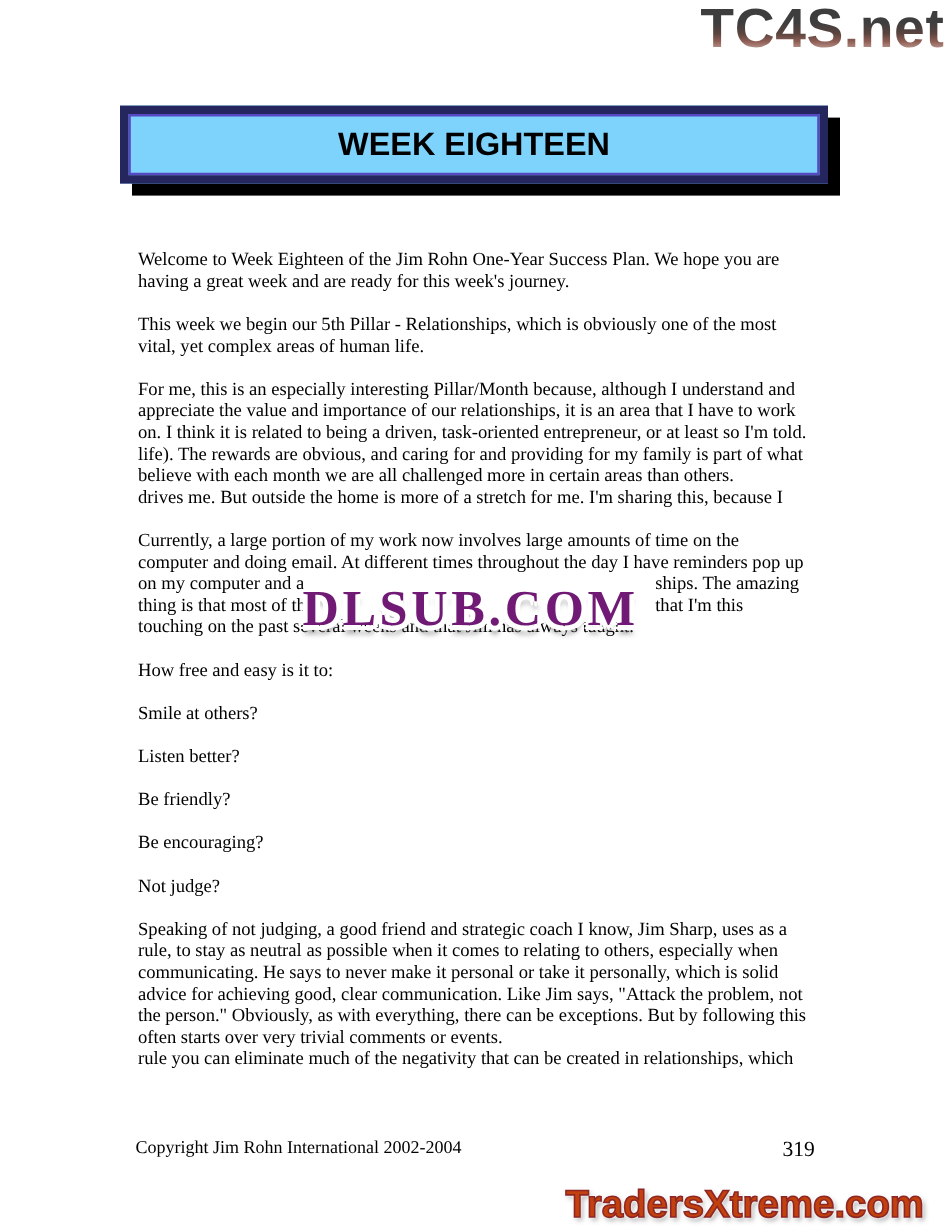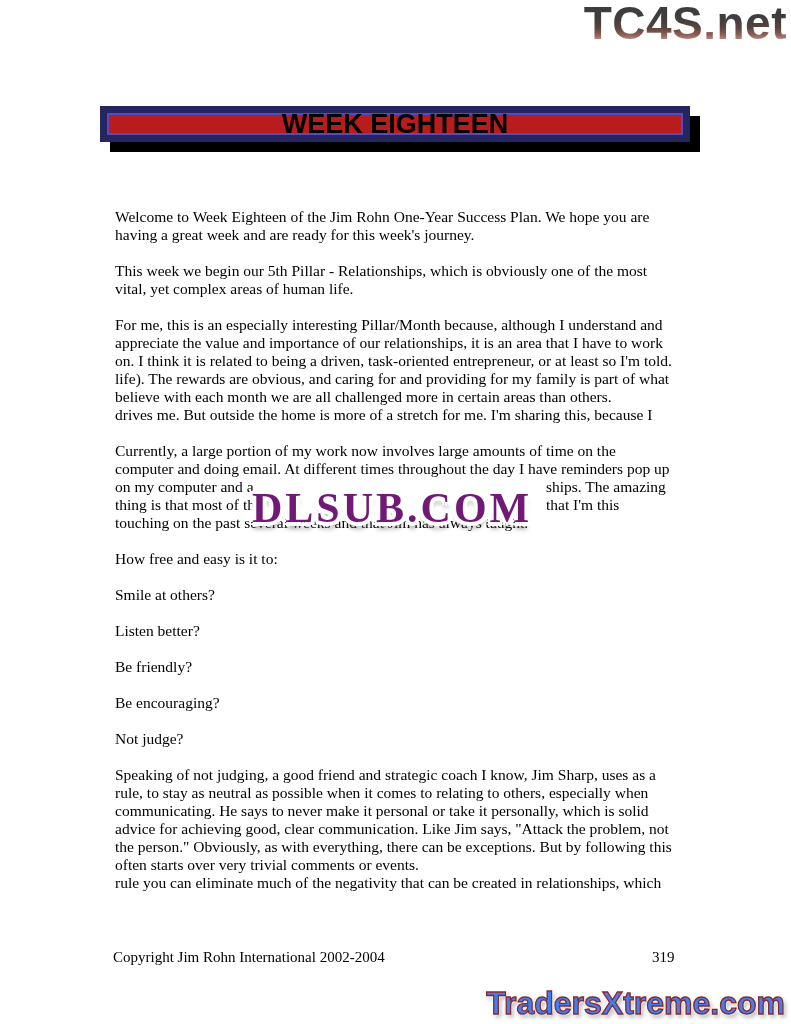--- a/index.html
+++ b/index.html
@@ -12,22 +12,22 @@
   .tc4s{
     position:absolute;top:-2px;right:4px;
     font-family:"Liberation Sans",sans-serif;font-weight:bold;
     font-size:46px;line-height:50px;letter-spacing:0.5px;
     background:linear-gradient(180deg,#3d3d3d 0%,#3e3e3e 42%,#5a443f 60%,#8e5e55 73%,#c3a29a 88%,#efe4e1 100%);
     -webkit-background-clip:text;background-clip:text;color:transparent;
   }
 
   
   .banner{
-    position:absolute;left:100px;top:106px;width:590px;height:36px;
-    box-sizing:border-box;border:7px solid #26265e;background:#b91c1c;
+    position:absolute;left:100px;top:88px;width:590px;height:65px;
+    box-sizing:border-box;border:7px solid #26265e;background:#7dd3fc;
     box-shadow:10px 10px 0 0 #000, inset 0 0 0 2px #5748c4;
     display:flex;align-items:center;justify-content:center;
   }
   .banner-title{
     font-family:"Liberation Sans",sans-serif;font-weight:bold;
     font-size:27px;letter-spacing:0px;color:#000;
   }
 
   
   .body-col{
@@ -51,29 +51,29 @@
       0 7px 4px rgba(100,100,100,.55);
   }
 
   
   .footer-copy{
     position:absolute;left:113px;top:948px;
     font-size:15px;line-height:18px;white-space:nowrap;
   }
   .footer-page{
     position:absolute;left:652px;top:948px;
-    font-size:15px;line-height:18px;
+    font-size:18px;line-height:18px;
   }
 
   
   .txlogo{
-    position:absolute;right:6px;bottom:2px;
+    position:absolute;right:21px;bottom:2px;
     font-family:"Liberation Sans",sans-serif;font-weight:bold;
     font-size:32px;line-height:38px;
-    color:#3b82f6;
+    color:#c2410c;
     -webkit-text-stroke:1.3px #8e2626;
     text-shadow:0 0 2px #fff,0 0 3px #fff,0 0 4px #fff,2px 3px 4px rgba(60,60,60,.5);
   }
 </style>
 </head>
 <body>
 
 <div class="page">
 
   <div class="tc4s">TC4S.net</div>

